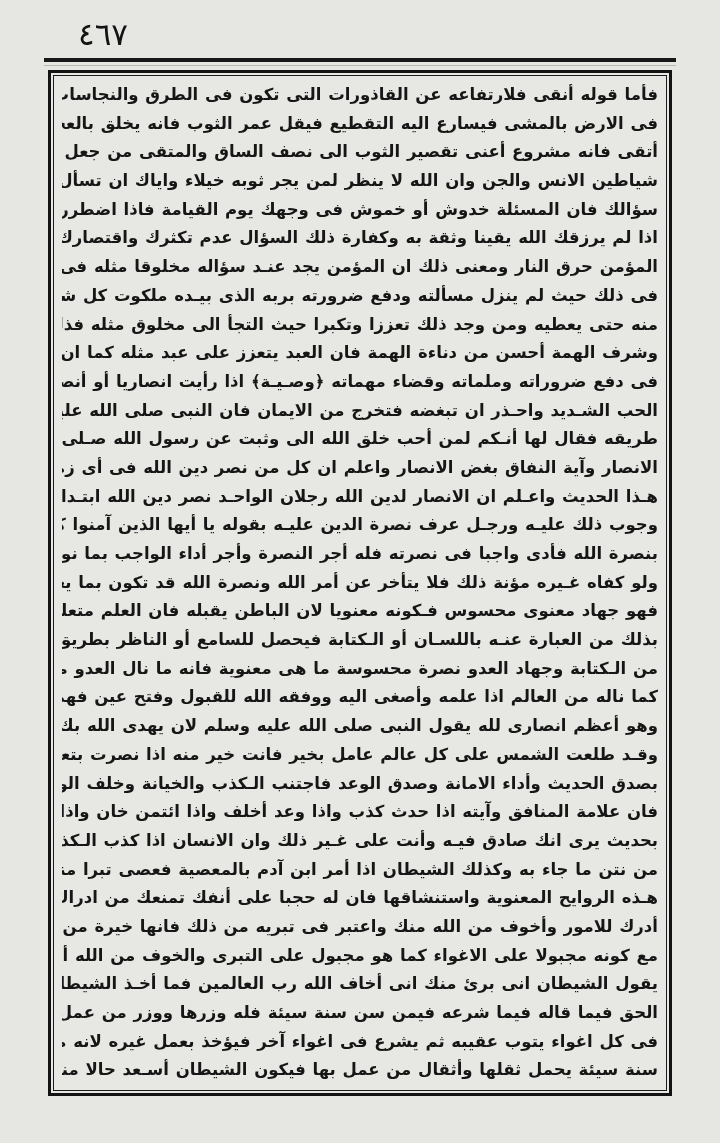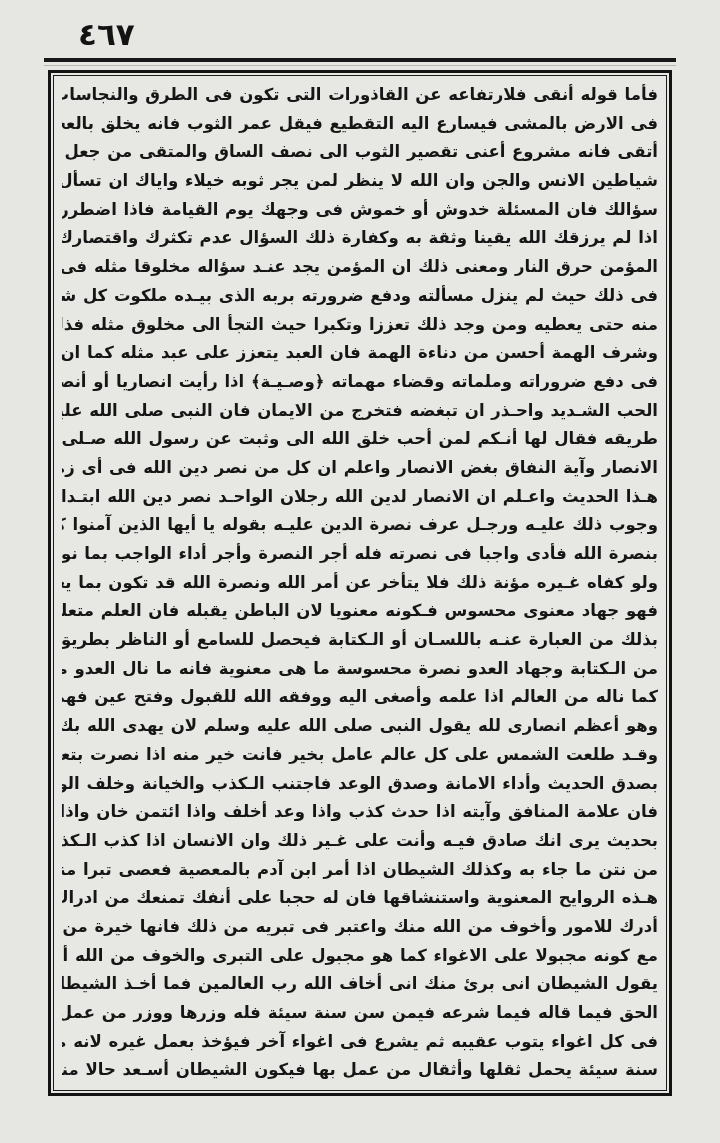--- a/index.html
+++ b/index.html
@@ -13,21 +13,21 @@
     background: #e6e6e2;
     font-family: "DejaVu Sans", sans-serif;
     color: #161616;
     overflow: hidden;
   }
   .page-number {
     position: absolute;
     top: 16px;
     left: 78px;
     font-size: 31px;
-    font-weight: bold;
+    font-weight: normal;
     color: #131313;
     letter-spacing: 2px;
     direction: rtl;
   }
   .header-rule {
     position: absolute;
     top: 58px;
     left: 44px;
     width: 632px;
     height: 4px;

